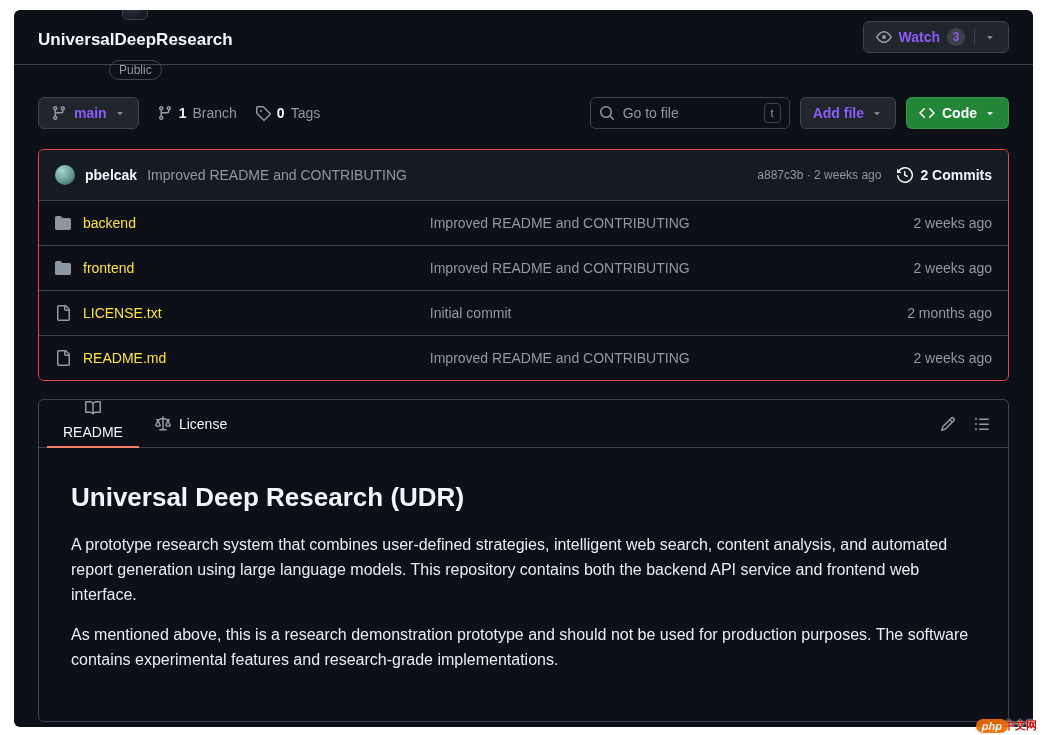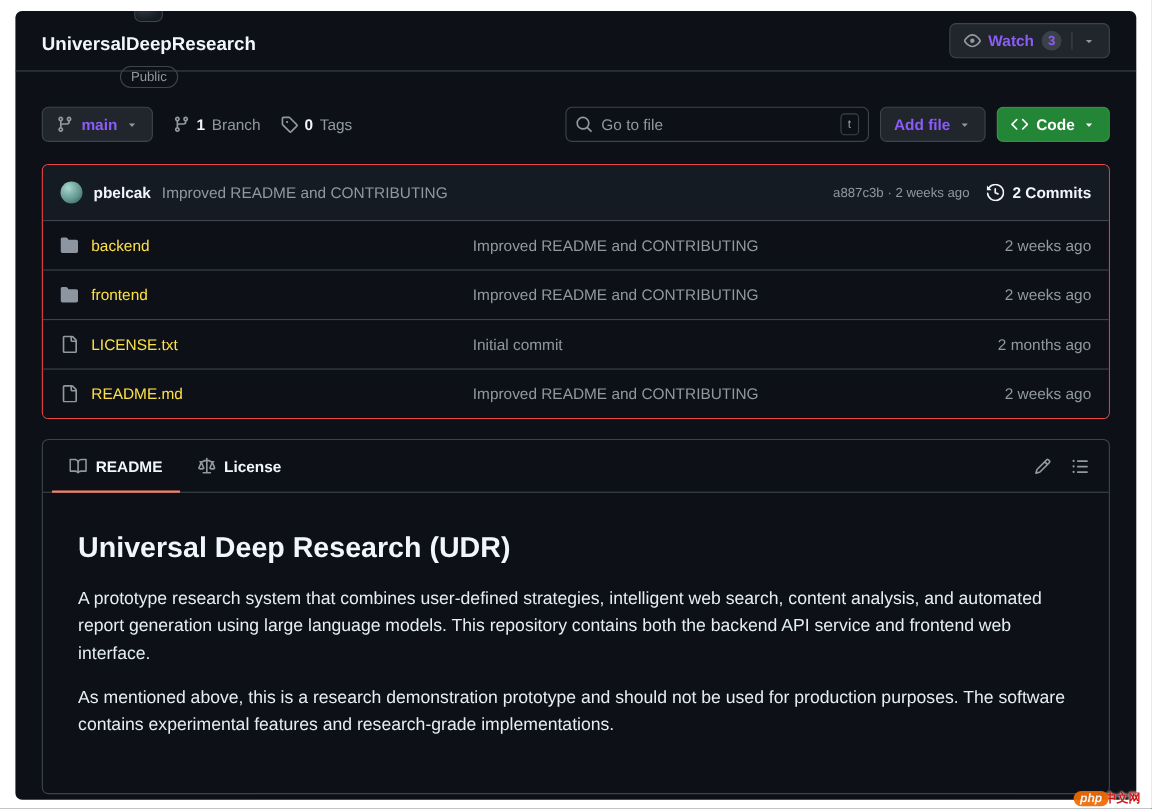--- a/index.html
+++ b/index.html
@@ -35,21 +35,21 @@
   .content { padding: 32px 24px 0; }
 
   .branch-bar { display: flex; align-items: center; justify-content: space-between;
     margin-bottom: 20px; }
   .branch-left { display: flex; align-items: center; gap: 18px; }
   .stat { display: inline-flex; align-items: center; gap: 6px; font-size: 14px;
     cursor: pointer; text-decoration: none; }
   .stat-count { color: #f0f6fc; font-weight: 700; }
   .stat-word { color: #9198a1; }
   .branch-right { display: flex; align-items: center; gap: 10px; }
-  .goto-box { display: flex; align-items: center; gap: 8px; width: 276px; height: 32px;
+  .goto-box { display: flex; align-items: center; gap: 8px; width: 200px; height: 32px;
     border: 1px solid #3d444d; border-radius: 6px; padding: 0 8px; background: #0d1117; }
   .goto-box input { flex: 1; background: transparent; border: none; outline: none;
     color: #f0f6fc; font-size: 14px; font-family: inherit; min-width: 0; }
   .goto-box input::placeholder { color: #9198a1; }
   .key-hint { border: 1px solid #3d444d; border-radius: 4px; color: #9198a1;
     font-size: 11px; height: 20px; line-height: 18px; padding: 0 6px; }
   .btn-green { background: #238636; border-color: rgba(240,246,252,0.12); color: #ffffff; }
 
   
   .files-box { border: 1px solid #ef4444; border-radius: 6px; overflow: hidden; }
@@ -75,22 +75,22 @@
   .file-time { width: 150px; text-align: right; color: #9198a1; white-space: nowrap; }
   .folder-ic { color: #8d96a0; }
   .file-ic { color: #9198a1; }
 
   
   .readme-box { margin-top: 18px; border: 1px solid #3d444d; border-radius: 6px;
     overflow: hidden; }
   .readme-tabs { display: flex; align-items: center; height: 48px; padding: 0 8px;
     border-bottom: 1px solid #3d444d; }
   .tab { display: inline-flex; align-items: center; gap: 8px; height: 48px;
-    padding: 0 16px; font-size: 14px; color: #f0f6fc; cursor: pointer; font-weight: bold; }
-  .tab.active { font-weight: 700; box-shadow: inset 0 -2px 0 #f78166; }
+    padding: 0 16px; font-size: 14px; color: #f0f6fc; cursor: pointer; }
+  .tab.active { font-weight: 400; box-shadow: inset 0 -2px 0 #f78166; flex-direction: column; }
   .readme-tools { margin-left: auto; display: flex; align-items: center; gap: 18px;
     padding-right: 10px; color: #9198a1; }
   .tool-ic { cursor: pointer; display: inline-flex; }
   .readme-body { padding: 28px 32px 32px; }
   .readme-h1 { font-size: 26px; font-weight: 700; color: #f0f6fc; margin: 6px 0 20px; }
   .readme-p { font-size: 16px; line-height: 1.55; color: #e6edf3; margin-bottom: 16px; }
 
   
   .watermark { position: absolute; right: 10px; bottom: 2px; display: flex;
     align-items: center; z-index: 10; }

